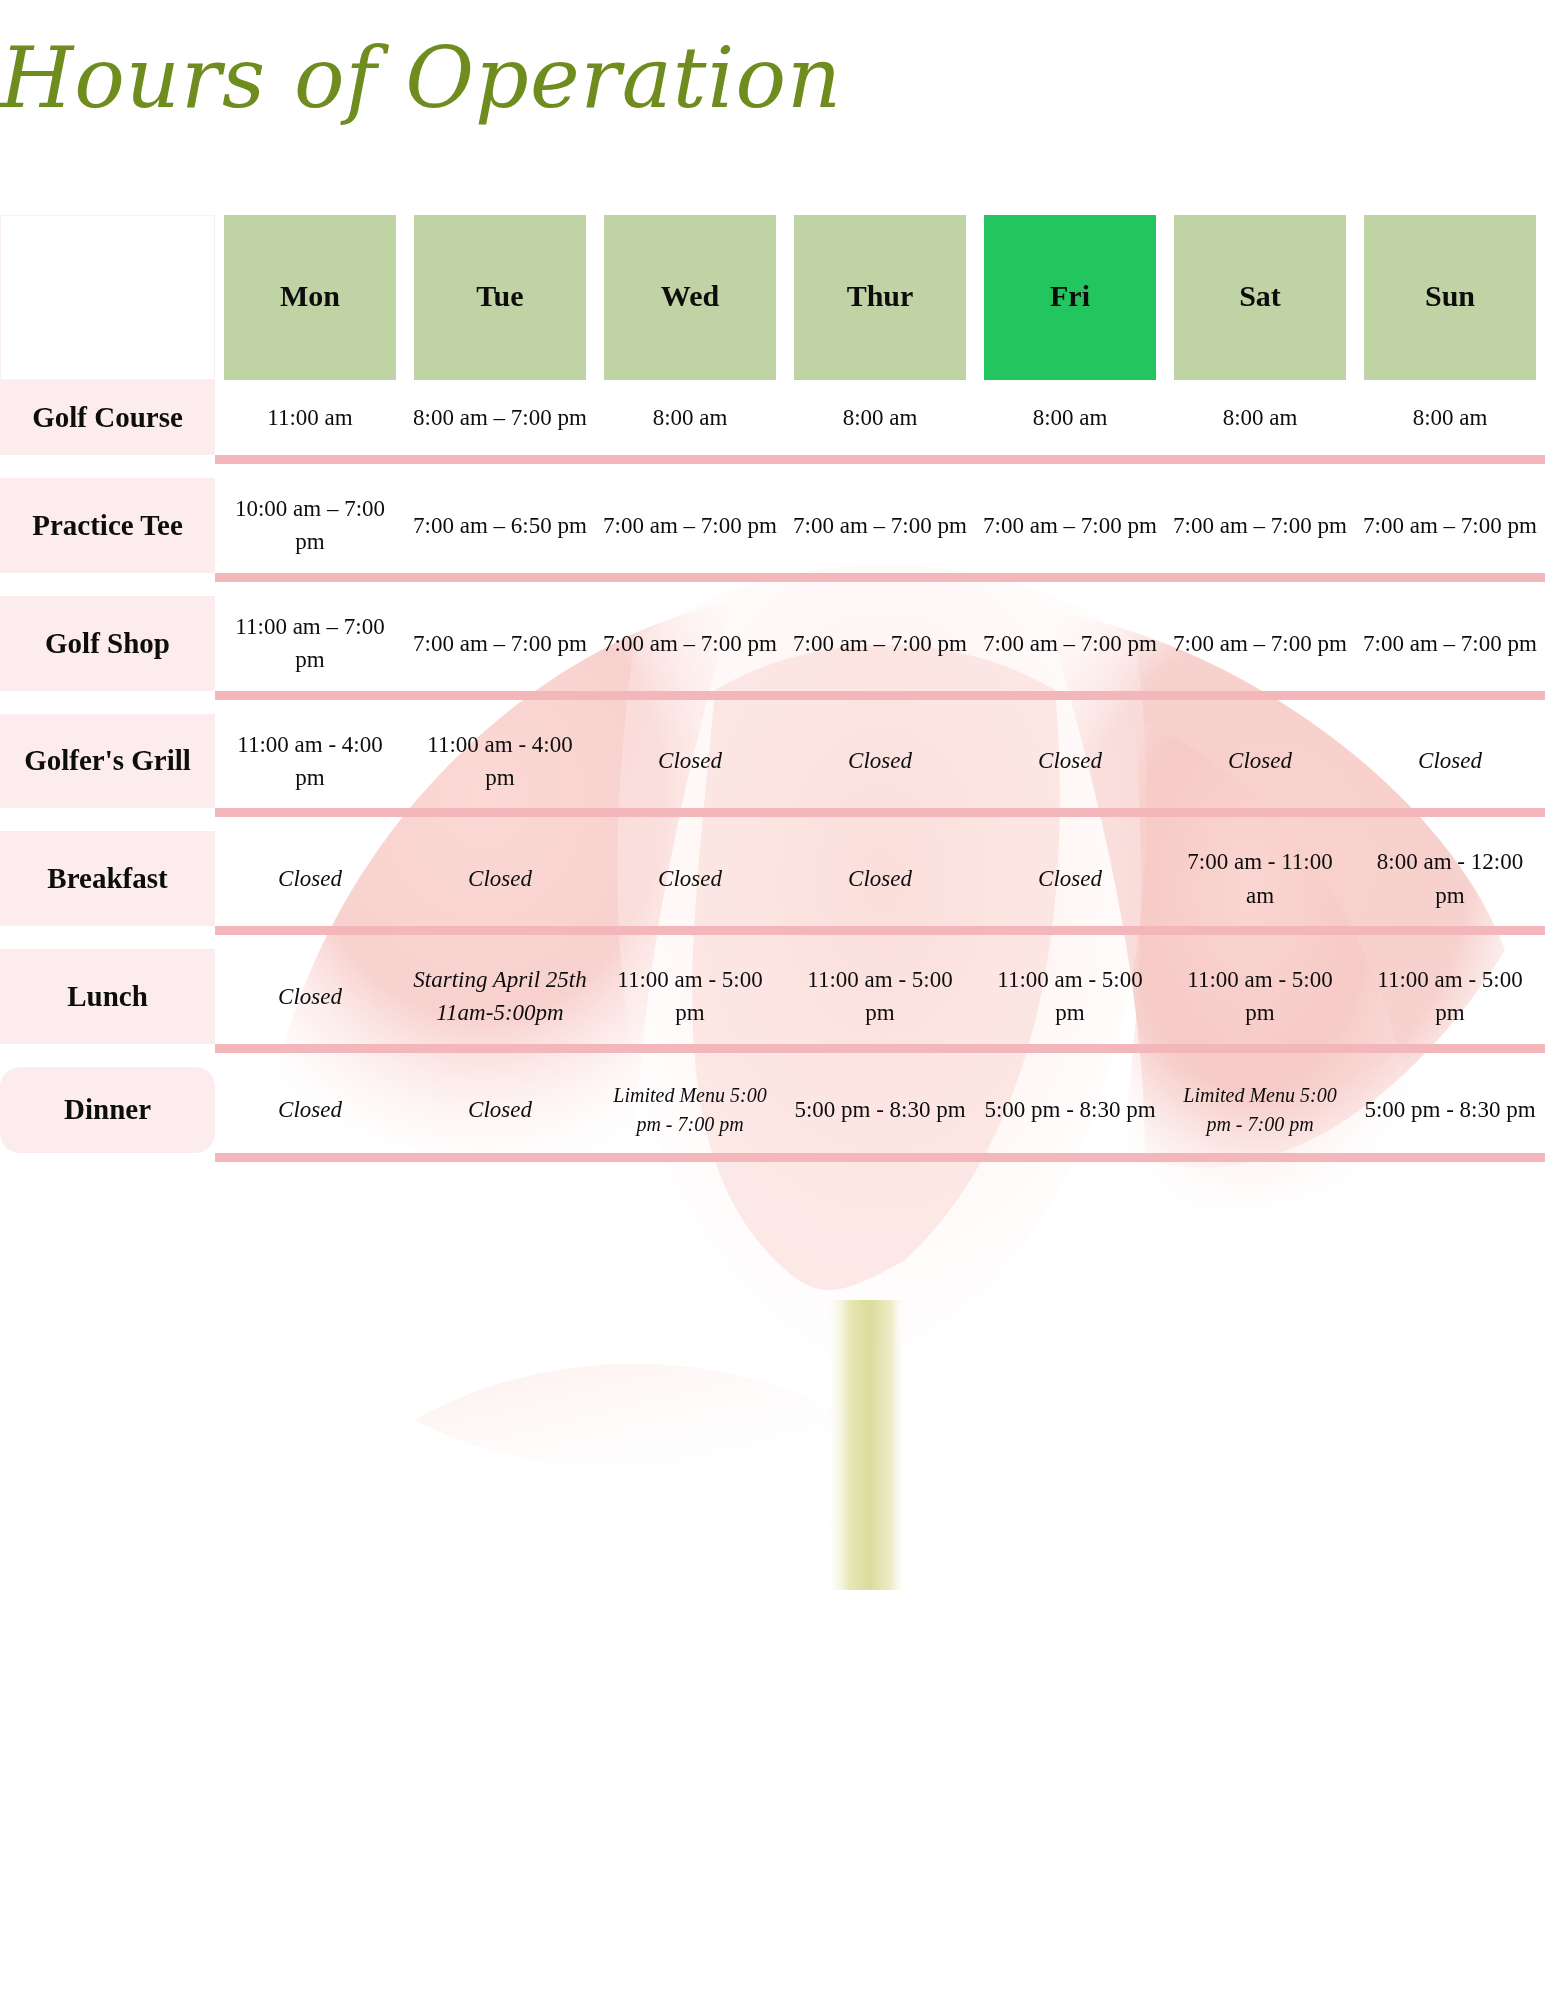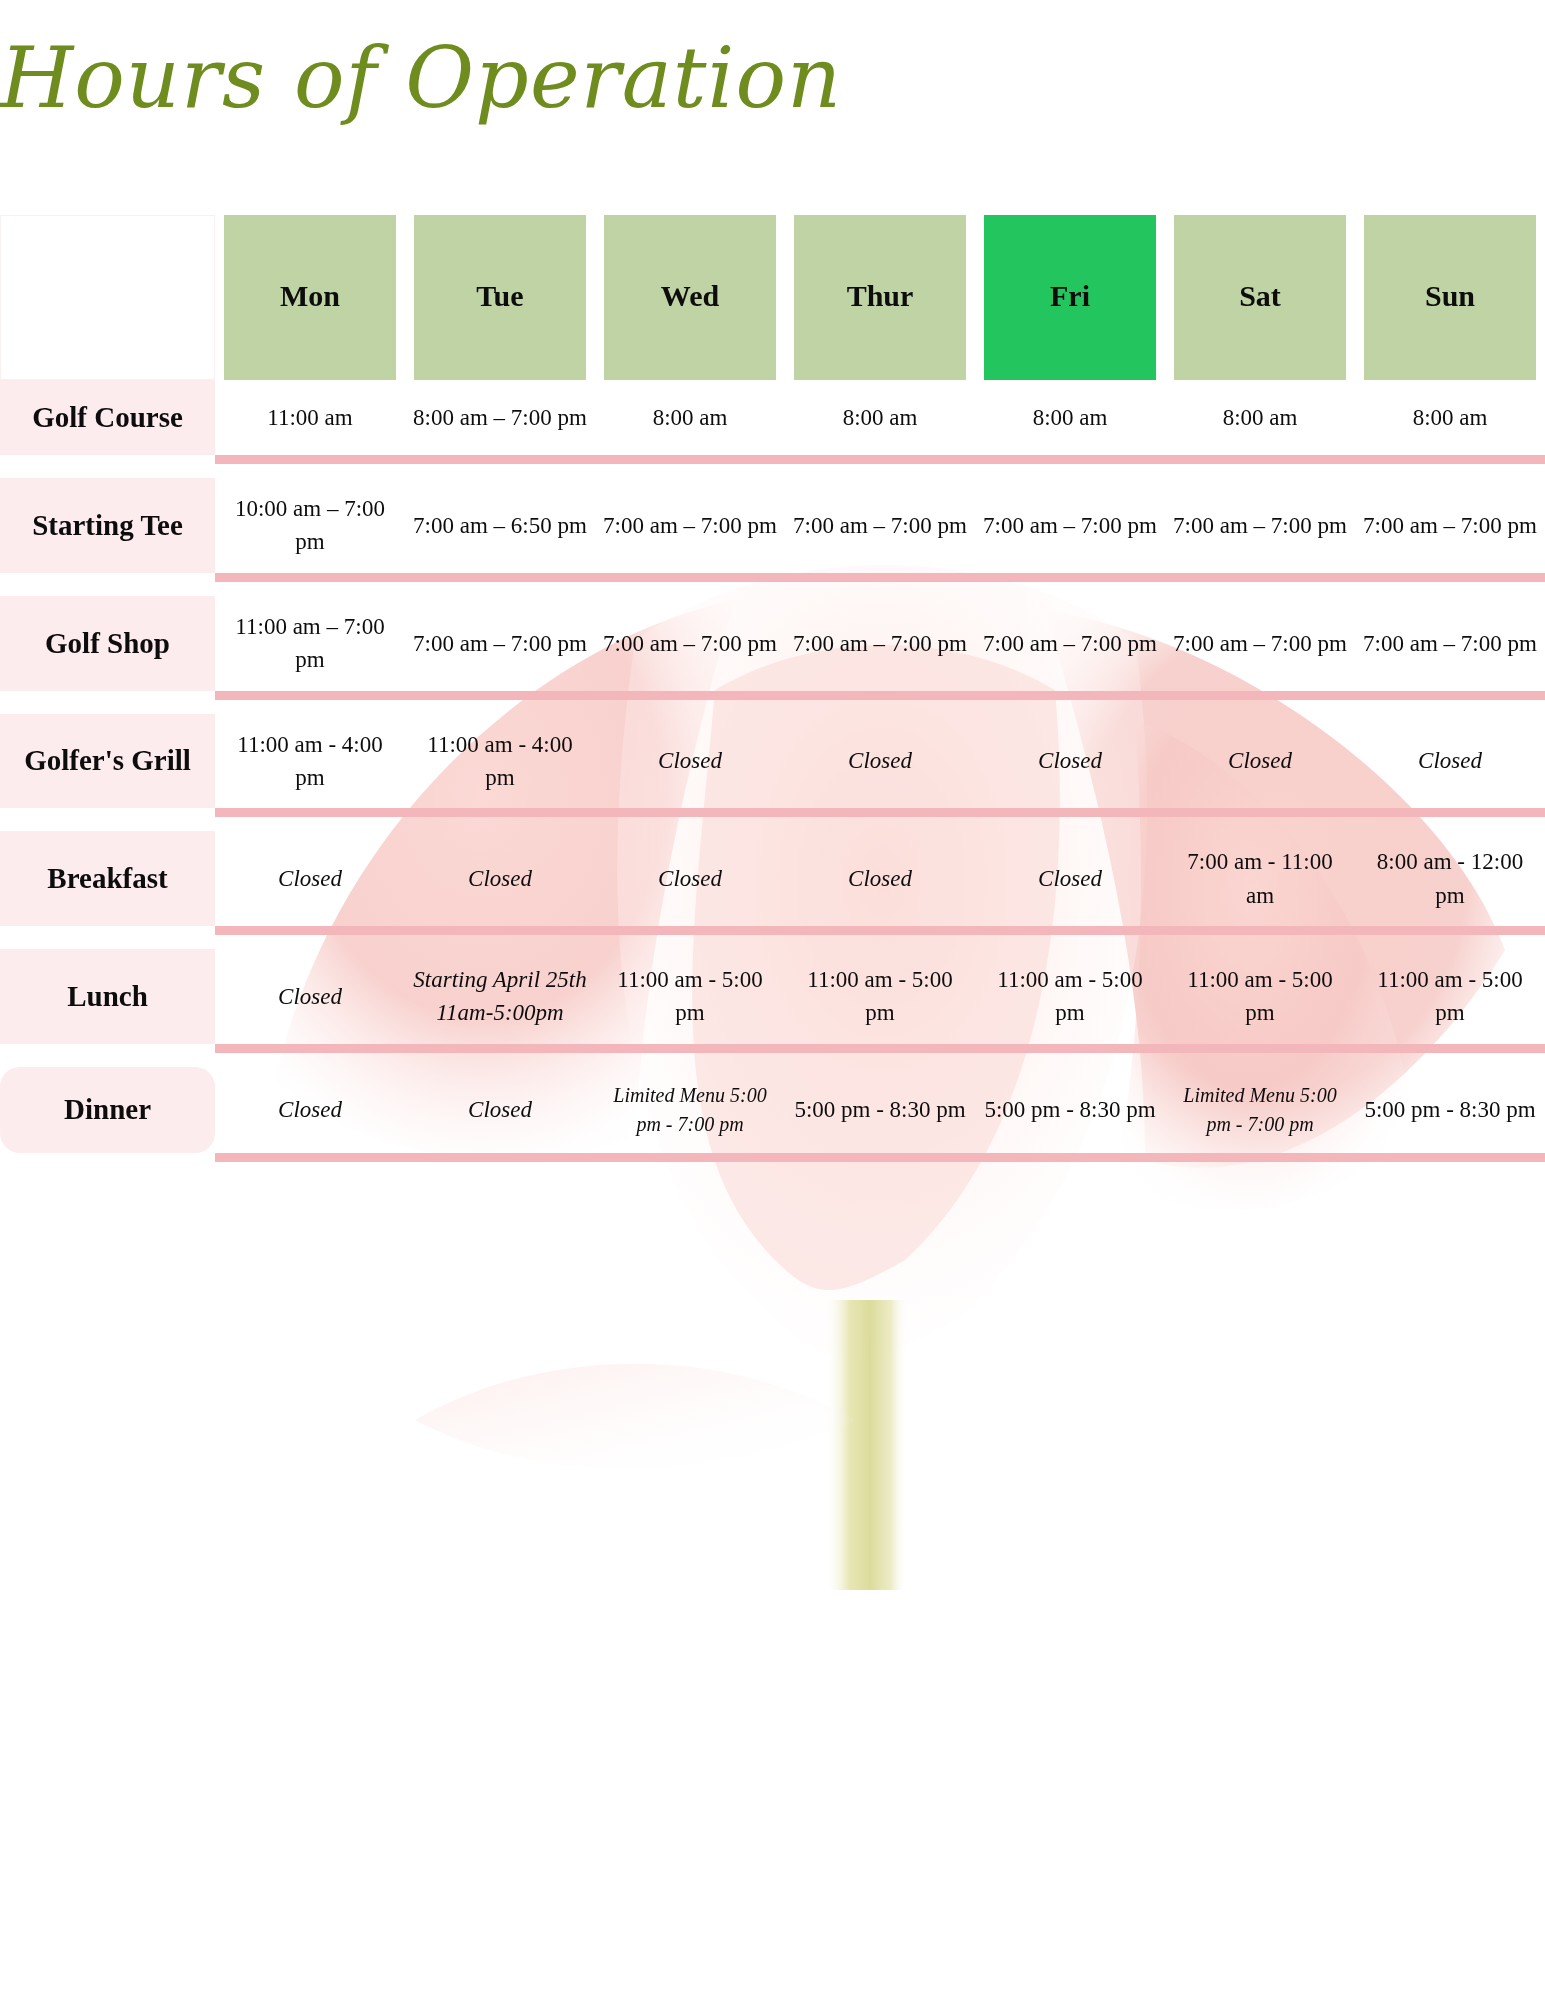--- a/index.html
+++ b/index.html
@@ -225,21 +225,21 @@
           <td class="gapwhite"></td>
           <td></td>
           <td></td>
           <td></td>
           <td></td>
           <td></td>
           <td></td>
           <td></td>
         </tr>
         <tr class="datarow">
-          <td class="rowlabel" style="background: rgb(252, 236, 237);">Starting Tee</td>
+          <td class="rowlabel" style="background: rgb(252, 236, 237);">Practice Tee</td>
           <td class="cell">
             <span class="txt">10:00 am – 7:00 pm</span>
           </td>
           <td class="cell">
             <span class="txt">7:00 am – 6:50 pm</span>
           </td>
           <td class="cell">
             <span class="txt">7:00 am – 7:00 pm</span>
           </td>
           <td class="cell">

